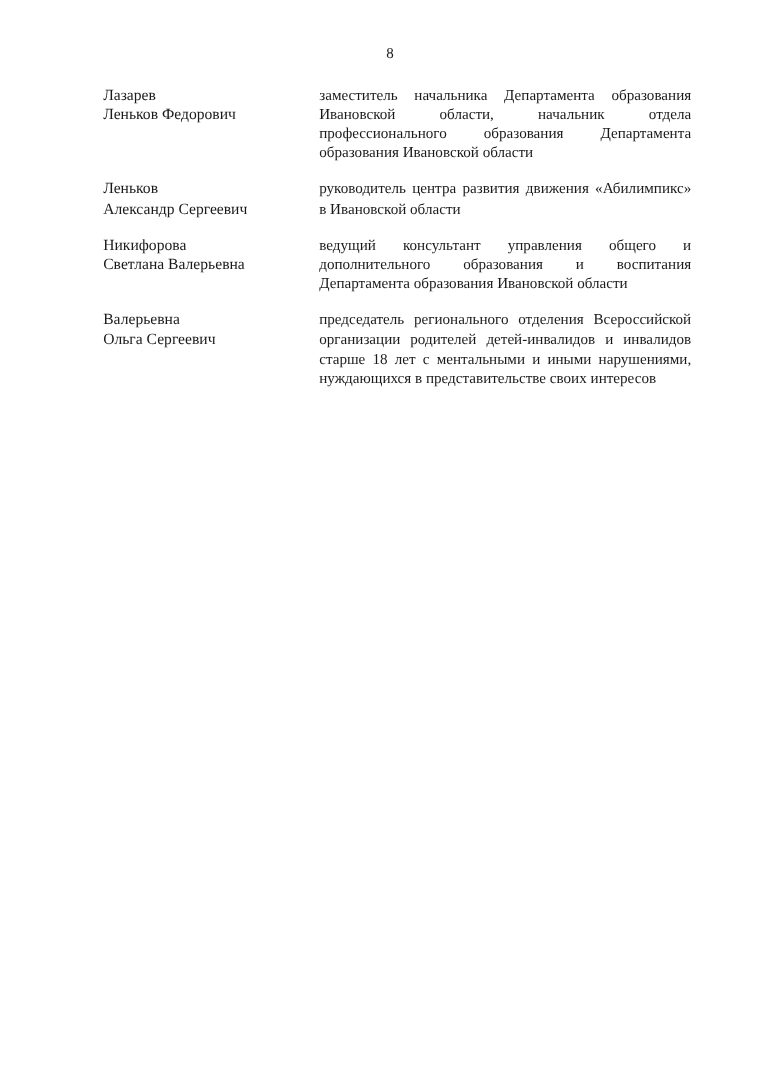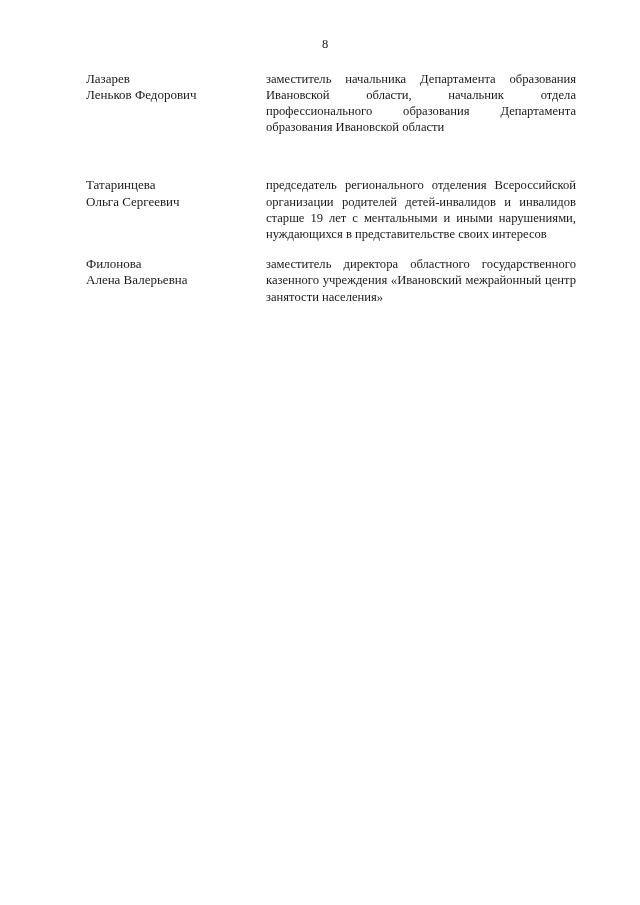--- a/index.html
+++ b/index.html
@@ -83,53 +83,62 @@
         <td class="col-role">
           <div class="role-text">заместитель начальника Департамента образования Ивановской области, начальник отдела профессионального образования Департамента образования Ивановской области</div>
         </td>
       </tr>
 
       <tr class="row-spacer">
           <td></td>
           <td></td>
         </tr>
 
-
-      <tr class="row-spacer">
-          <td></td>
-          <td></td>
-        </tr>
-
-
-      <tr class="row-spacer">
-          <td></td>
-          <td></td>
-        </tr>
-
       <tr>
         <td class="col-name">
-          <div class="name-line">Татаринцева</div>
-          <div class="name-line">Ольга Сергеевич</div>
+          <div class="name-line">Леньков</div>
+          <div class="name-line">Александр Сергеевич</div>
         </td>
         <td class="col-role">
-          <div class="role-text">председатель регионального отделения Всероссийской организации родителей детей-инвалидов и инвалидов старше 19 лет с ментальными и иными нарушениями, нуждающихся в представительстве своих интересов</div>
+          <div class="role-text">руководитель центра развития движения «Абилимпикс» в Ивановской области</div>
         </td>
       </tr>
 
       <tr class="row-spacer">
           <td></td>
           <td></td>
         </tr>
 
       <tr>
         <td class="col-name">
-          <div class="name-line">Филонова</div>
-          <div class="name-line">Алена Валерьевна</div>
+          <div class="name-line">Никифорова</div>
+          <div class="name-line">Светлана Валерьевна</div>
         </td>
         <td class="col-role">
-          <div class="role-text">заместитель директора областного государственного казенного учреждения «Ивановский межрайонный центр занятости населения»</div>
+          <div class="role-text">ведущий консультант управления общего и дополнительного образования и воспитания Департамента образования Ивановской области</div>
         </td>
       </tr>
+
+      <tr class="row-spacer">
+          <td></td>
+          <td></td>
+        </tr>
+
+      <tr>
+        <td class="col-name">
+          <div class="name-line">Валерьевна</div>
+          <div class="name-line">Ольга Сергеевич</div>
+        </td>
+        <td class="col-role">
+          <div class="role-text">председатель регионального отделения Всероссийской организации родителей детей-инвалидов и инвалидов старше 18 лет с ментальными и иными нарушениями, нуждающихся в представительстве своих интересов</div>
+        </td>
+      </tr>
+
+      <tr class="row-spacer">
+          <td></td>
+          <td></td>
+        </tr>
+
 
     </tbody>
   </table>
 
 </div>
 
 </body></html>

